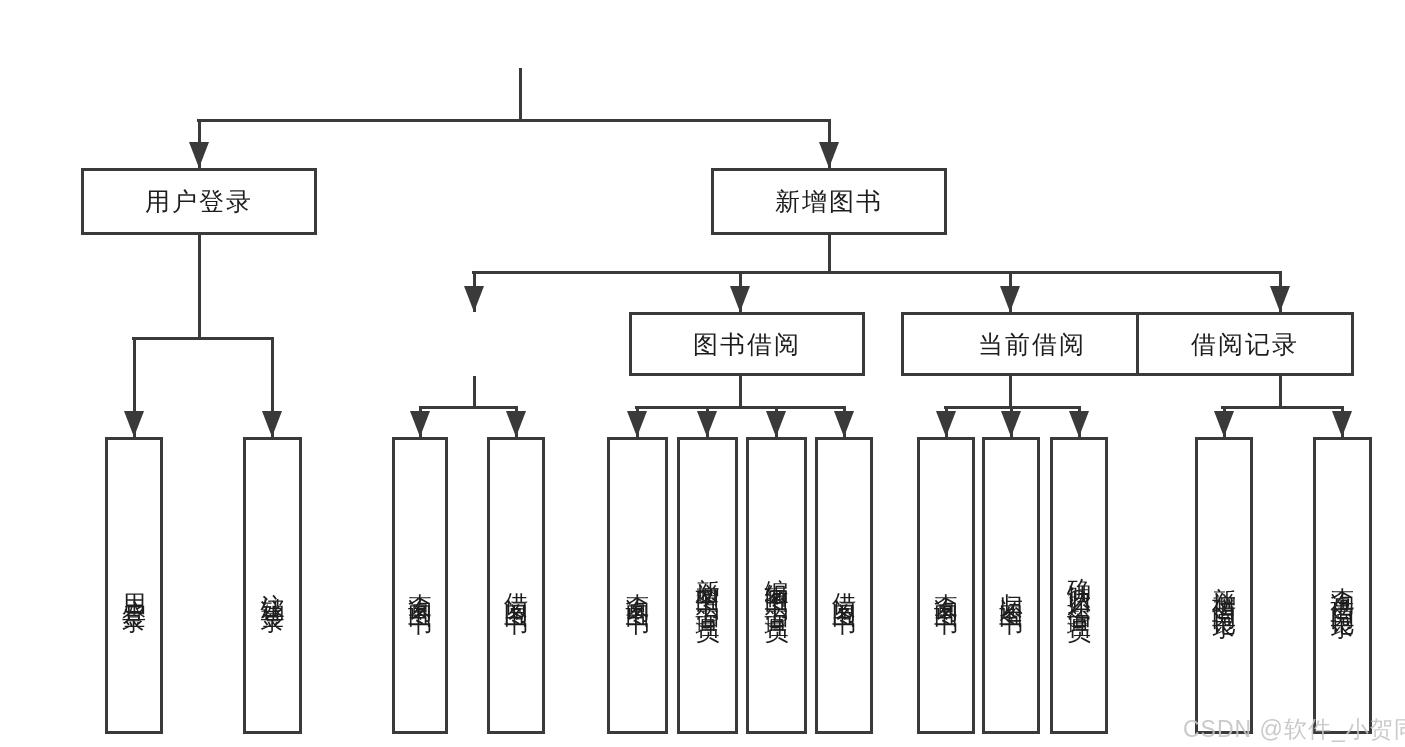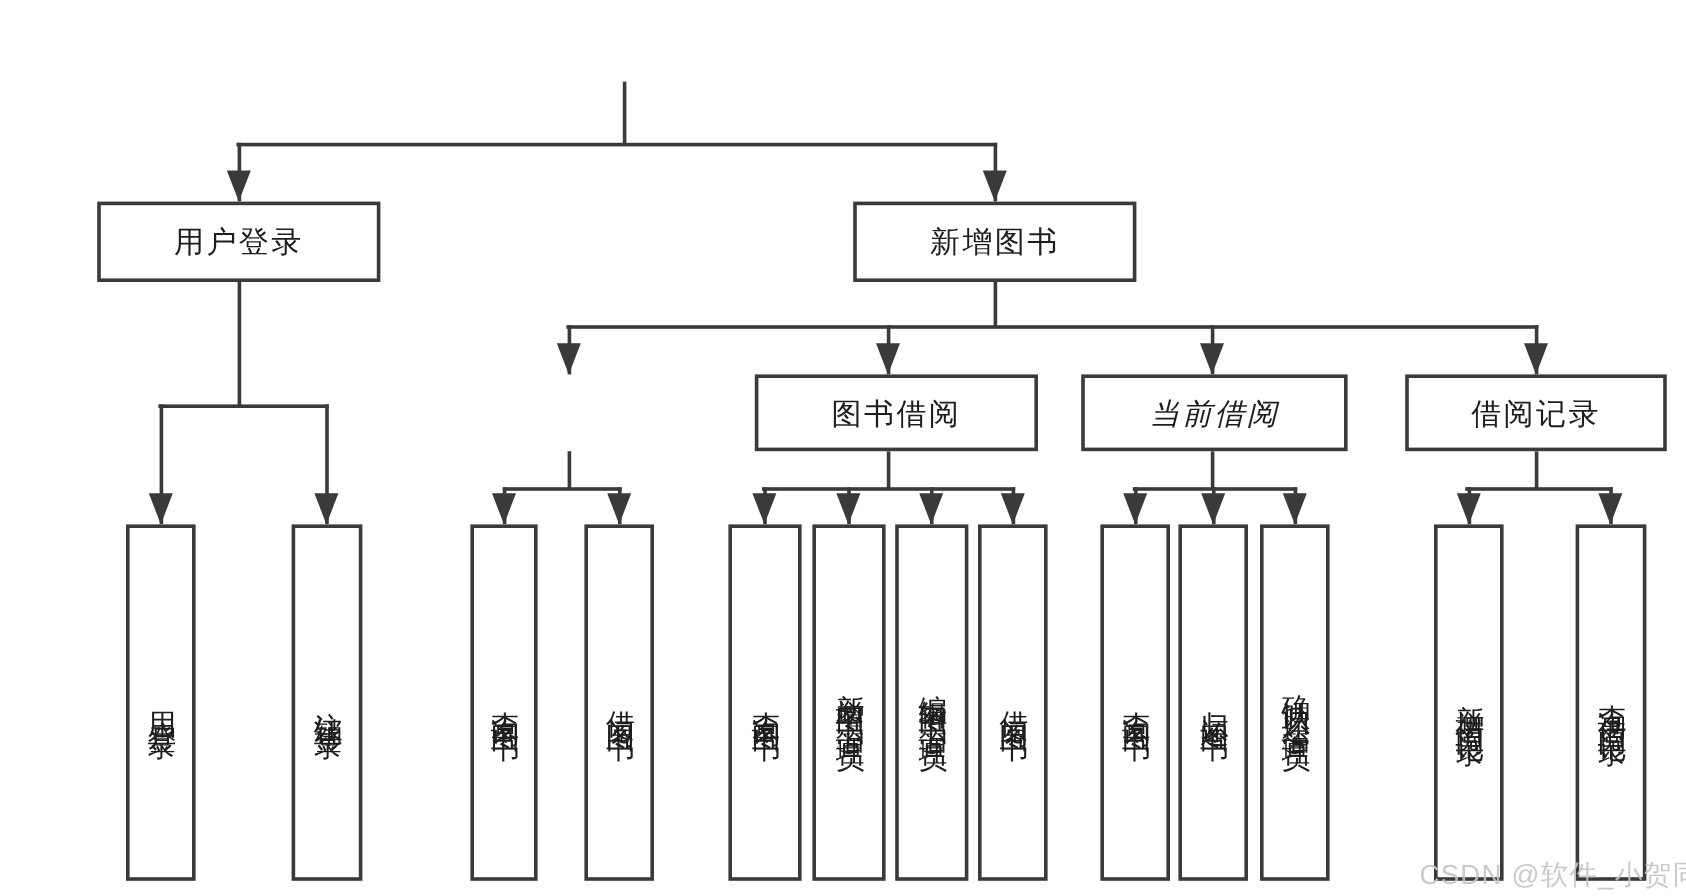--- a/index.html
+++ b/index.html
@@ -34,22 +34,22 @@
 </head>
 <body>
 
 <div class="canvas">
 
 
   <div class="node" style="left:81px; top:168px; width:236px; height:67px;">用户登录</div>
   <div class="node" style="left:711px; top:168px; width:236px; height:67px;">新增图书</div>
 
   <div class="node" style="left:629px; top:312px; width:236px; height:64px;">图书借阅</div>
-  <div class="node" style="left:901px; top:312px; width:222px; height:64px;font-style:italic;">当前借阅</div>
-  <div class="node" style="left:1171px; top:312px; width:218px; height:64px;">借阅记录</div>
+  <div class="node" style="left:901px; top:312px; width:262px; height:64px;">当前借阅</div>
+  <div class="node" style="left:1136px; top:312px; width:218px; height:64px;">借阅记录</div>
 
   <div class="node vnode" style="left:105px; top:437px; width:58px; height:297px;">用户登录</div>
   <div class="node vnode" style="left:243px; top:437px; width:59px; height:297px;">注销登录</div>
 
   <div class="node vnode" style="left:392px; top:437px; width:56px; height:297px;">查询图书</div>
   <div class="node vnode" style="left:487px; top:437px; width:58px; height:297px;">借阅图书</div>
 
   <div class="node vnode" style="left:607px; top:437px; width:61px; height:297px;">查询图书</div>
   <div class="node vnode" style="left:677px; top:437px; width:61px; height:297px;">新增图书（管理员）</div>
   <div class="node vnode" style="left:746px; top:437px; width:61px; height:297px;">编辑图书（管理员）</div>

